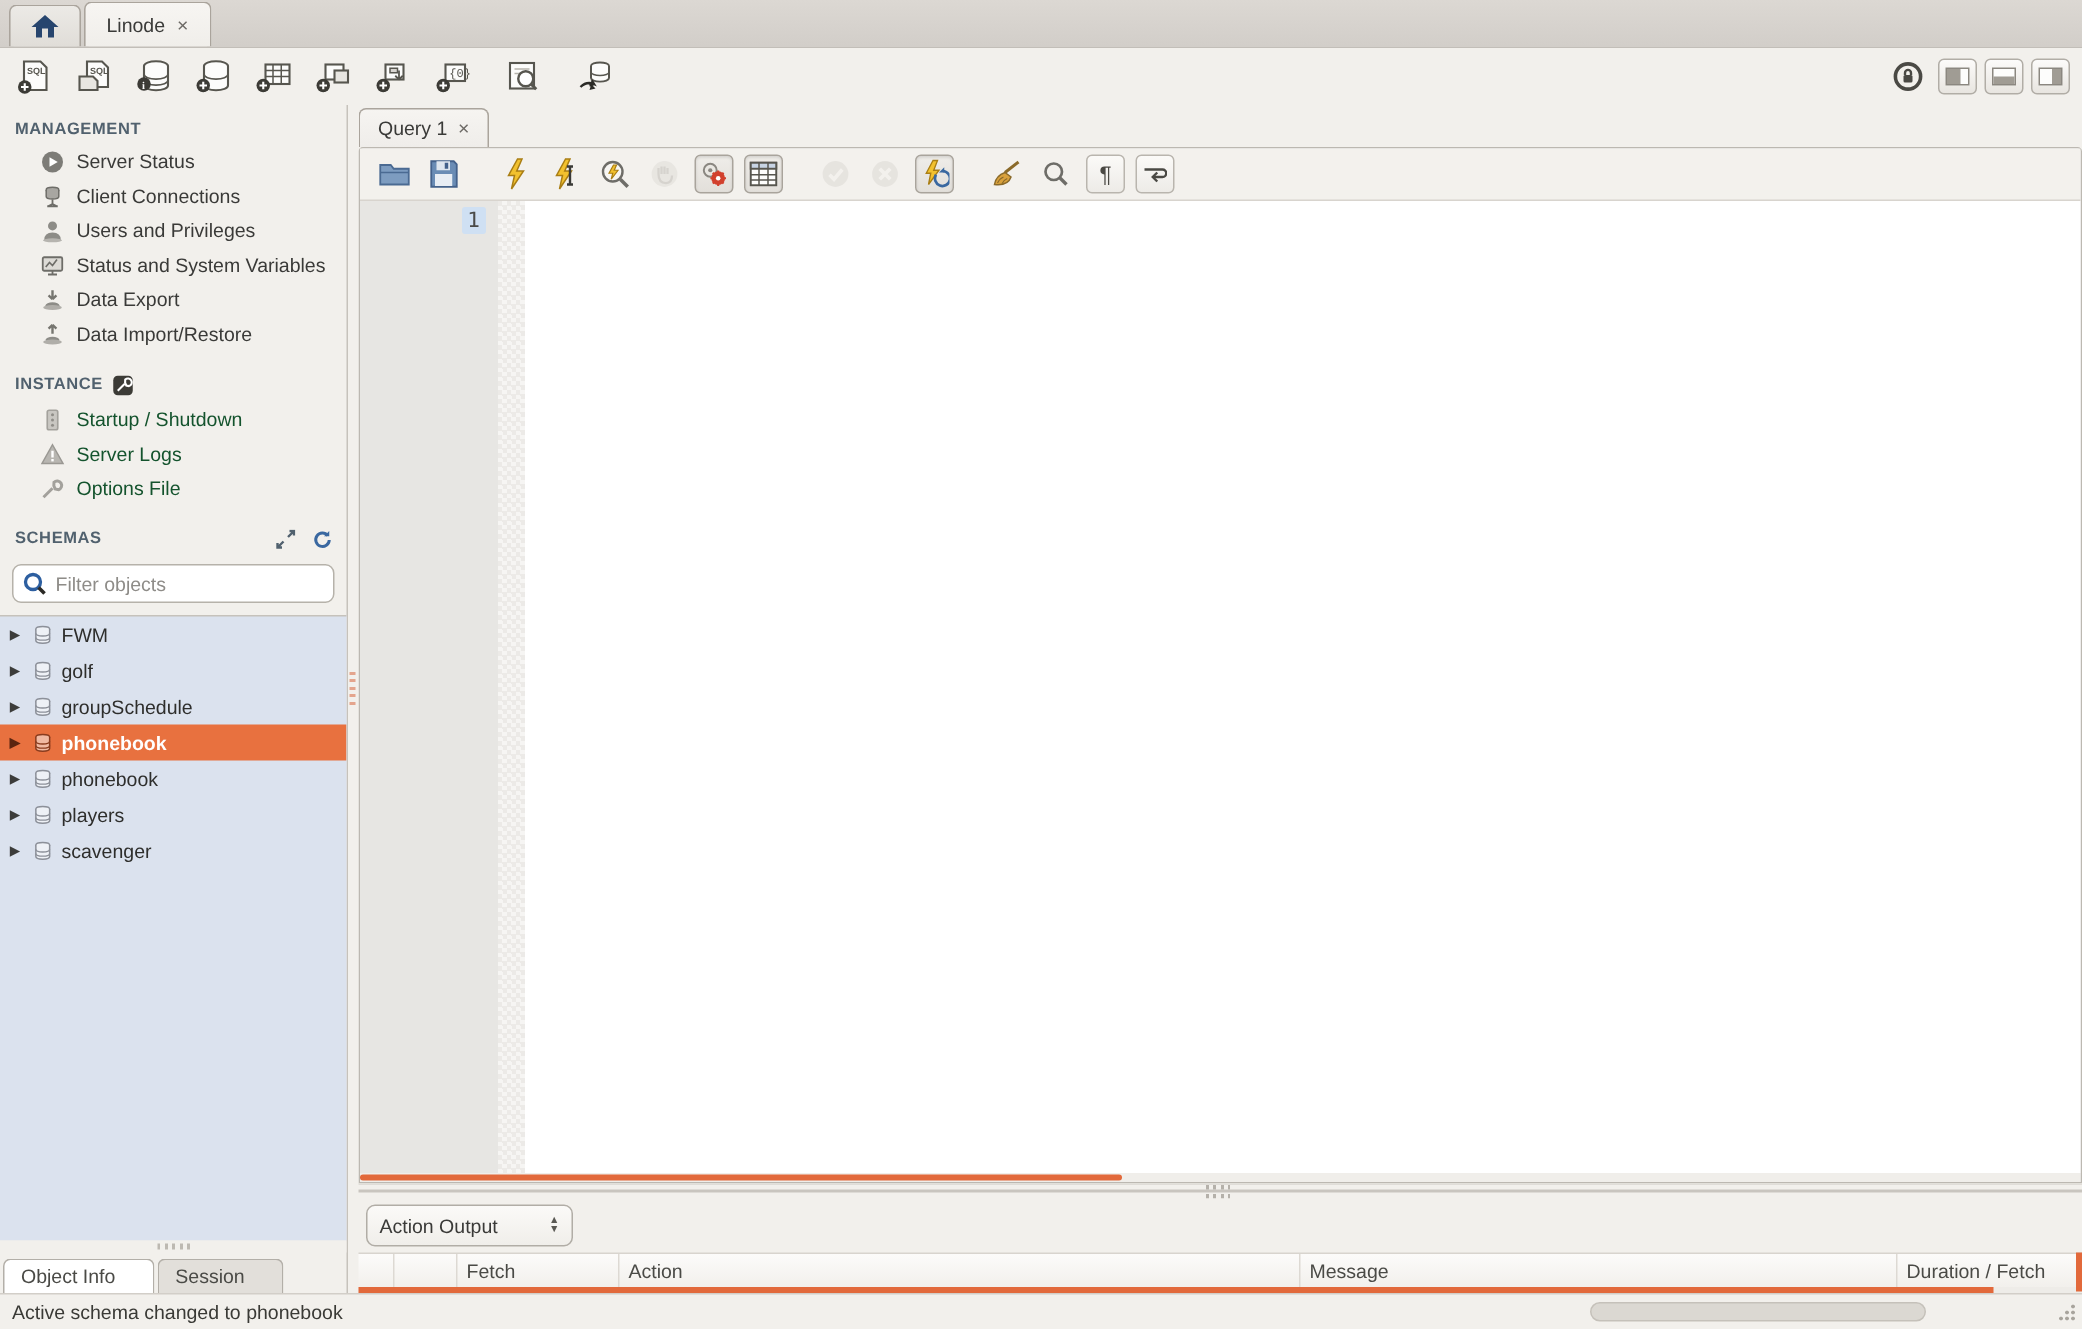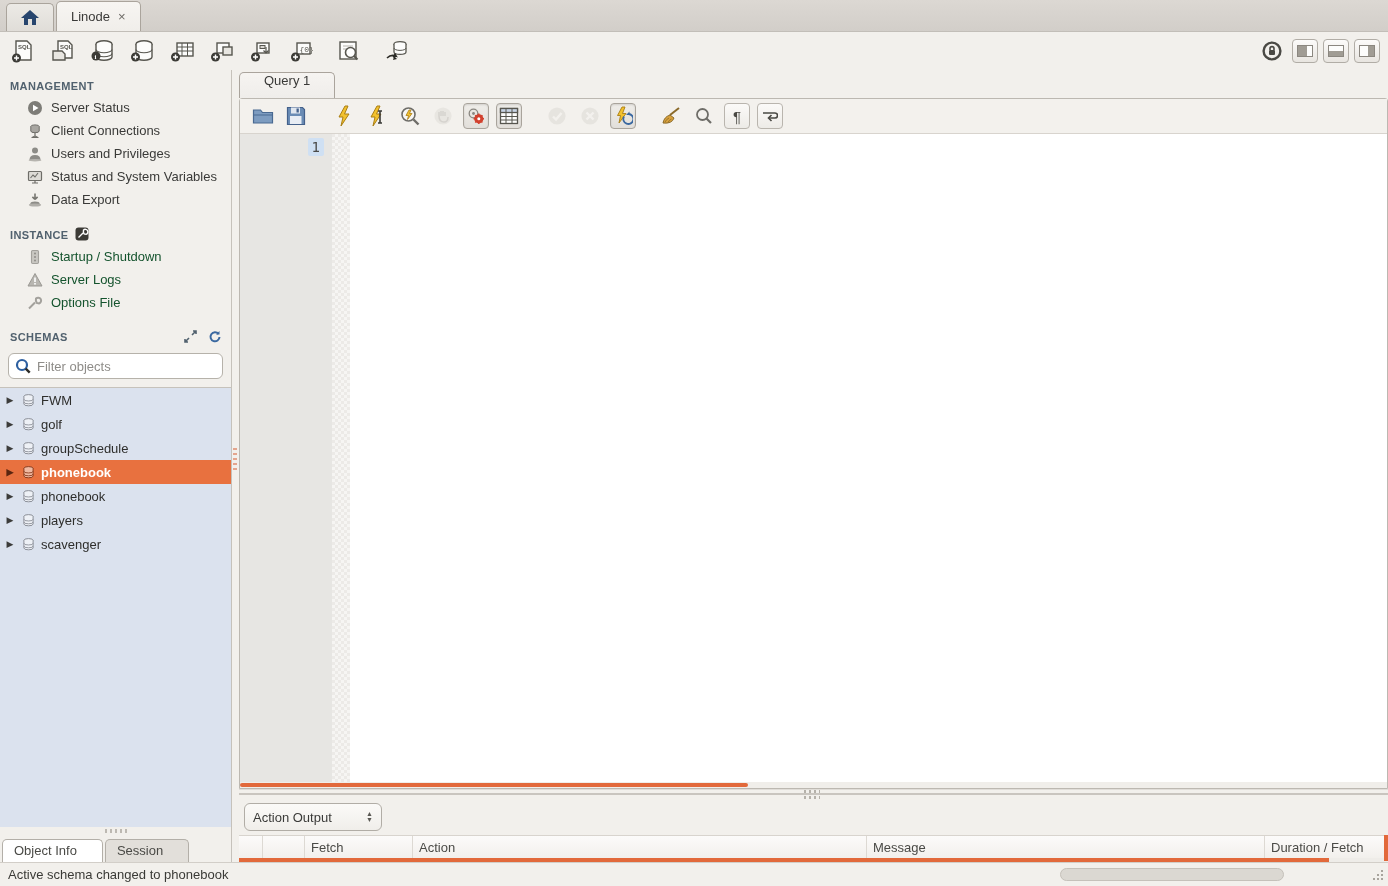--- a/index.html
+++ b/index.html
@@ -27,21 +27,21 @@
   .panel-ic.right::after { right:0; top:0; bottom:0; width:6px; }
 
   
   .content { flex:1; display:flex; min-height:0; }
 
   
   .sidebar { width:232px; flex:0 0 232px; border-right:1px solid #c6c2bb; display:flex; flex-direction:column; background:#f2f0ec; position:relative; }
   .side-gap { width:7px; flex:0 0 7px; background:#f2f0ec; position:relative; }
   .side-grip { position:absolute; left:1px; top:378px; width:4px; height:22px;
        background:repeating-linear-gradient(#e4a58d 0 2px, transparent 2px 5px); }
-  .sec-title { font-size:11px; font-weight:bold; color:#51616e; letter-spacing:.4px; padding:10px 0 4px 10px; display:flex; align-items:flex-end; gap:6px; }
+  .sec-title { font-size:11px; font-weight:bold; color:#51616e; letter-spacing:.4px; padding:10px 0 4px 10px; display:flex; align-items:flex-start; gap:6px; }
   .side-item { display:flex; align-items:center; gap:8px; padding:3px 0 3px 26px; height:23px; cursor:pointer; white-space:nowrap; }
   .side-item span.lbl { overflow:hidden; }
   .side-item.disabled { color:#14532d; }
   .icon16 { width:17px; height:17px; display:inline-flex; align-items:center; justify-content:center; flex:0 0 17px; }
   .sec-head-icons { margin-left:auto; margin-right:10px; display:flex; gap:10px; }
 
   .filter-wrap { margin:6px 8px 8px 8px; position:relative; }
   .filter-input { width:100%; height:26px; border:1px solid #b6b2aa; border-radius:6px; background:#fff; padding:0 6px 0 28px; font-size:13px; color:#3a3a38; font-family:"Liberation Sans",sans-serif; }
   .filter-input::placeholder { color:#8e8c88; }
   .filter-mag { position:absolute; left:7px; top:5px; }
@@ -57,21 +57,21 @@
        background:repeating-linear-gradient(90deg,#bdb9b2 0 2px, transparent 2px 5px); }
 
   .info-tabs { display:flex; align-items:flex-end; height:27px; padding-left:2px; flex:0 0 27px; }
   .itab { padding:3px 25px 4px 11px; border:1px solid #b3afa8; border-bottom:none; border-radius:5px 5px 0 0; background:#e2dfda; font-size:13px; color:#4a4a46; margin-right:2px; cursor:pointer; }
   .itab.active { background:#fff; position:relative; z-index:2; }
   .info-box { margin:-1px 6px 4px 4px; flex:1; background:#fff; border:1px solid #b3afa8; border-radius:3px; padding:5px 7px; font-size:13px; color:#3a3a38; }
 
   
   .main { flex:1; display:flex; flex-direction:column; min-width:0; background:#f2f0ec; }
   .qtabbar { height:28px; flex:0 0 28px; display:flex; align-items:flex-end; background:#f2f0ec; }
-  .qtab { height:26px; display:flex; align-items:center; gap:7px; padding:0 24px; border:1px solid #aaa49c; border-bottom:none; border-radius:5px 5px 0 0; background:linear-gradient(#f6f4f1,#efedea); cursor:pointer;flex-direction:column; }
+  .qtab { height:26px; display:flex; align-items:center; gap:7px; padding:0 12px; border:1px solid #aaa49c; border-bottom:none; border-radius:5px 5px 0 0; background:linear-gradient(#f6f4f1,#efedea); cursor:pointer; }
   .qtab .close { color:#6d6a66; }
 
   .editor-frame { flex:1; border:1px solid #bcb8b1; border-radius:3px 3px 0 0; display:flex; flex-direction:column; min-height:0; background:#fff; }
   .sql-toolbar { height:35px; flex:0 0 35px; background:#f3f1ed; border-bottom:1px solid #d8d4ce; display:flex; align-items:center; gap:7px; padding:0 10px; }
   .qt-btn { width:26px; height:26px; display:flex; align-items:center; justify-content:center; cursor:pointer; border-radius:4px; }
   .qt-btn.toggle-on { border:1px solid #a9a49c; background:linear-gradient(#efede9,#e2dfda); box-shadow:inset 0 1px 2px rgba(0,0,0,.12); }
   .qt-btn.toggle-off { border:1px solid #b9b5ae; background:linear-gradient(#fbfaf8,#edebe7); }
   .qt-btn.disabled { opacity:.45; cursor:default; }
   .qt-sep { width:8px; }
 
@@ -304,20 +304,30 @@
       <div class="side-item">
         <span class="icon16">
             <svg width="16" height="16" viewBox="0 0 16 16">
               <path d="M8 1.5 v6 m0 0 l-2.6 -2.6 M8 7.5 l2.6 -2.6" stroke="#76756f" stroke-width="1.6" fill="none"></path>
               <ellipse cx="8" cy="11.5" rx="4.6" ry="2" fill="#8d8c87"></ellipse>
               <ellipse cx="8" cy="13" rx="6.2" ry="1.6" fill="#b0aea9"></ellipse>
             </svg>
           </span>
         <span class="lbl">Data Export</span>
       </div>
+      <div class="side-item">
+        <span class="icon16">
+            <svg width="16" height="16" viewBox="0 0 16 16">
+              <path d="M8 7.5 v-6 m0 0 l-2.6 2.6 M8 1.5 l2.6 2.6" stroke="#76756f" stroke-width="1.6" fill="none"></path>
+              <ellipse cx="8" cy="11.5" rx="4.6" ry="2" fill="#8d8c87"></ellipse>
+              <ellipse cx="8" cy="13" rx="6.2" ry="1.6" fill="#b0aea9"></ellipse>
+            </svg>
+          </span>
+        <span class="lbl">Data Import/Restore</span>
+      </div>
 
       <div class="sec-title" style="padding-top:16px">
         <span>INSTANCE</span>
         <span>
             <svg width="14" height="14" viewBox="0 0 14 14">
               <rect x="0.5" y="0.5" width="13" height="13" rx="3" fill="#3c3b36"></rect>
               <path d="M3.5 10.5 L8 6 M8.5 3 a2.6 2.6 0 1 1 2.5 4.4 l-1.8 -0.4 -0.8 -1.8 Z" stroke="#fff" stroke-width="1.4" fill="none"></path>
             </svg>
           </span>
       </div>

